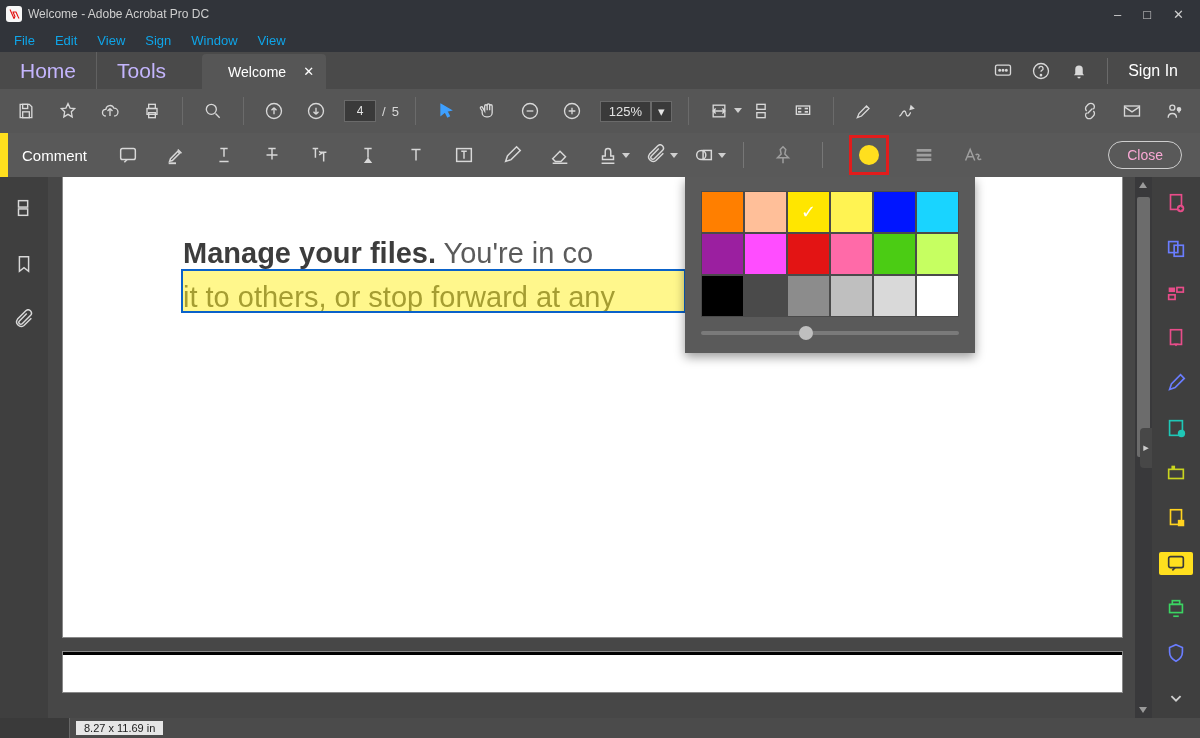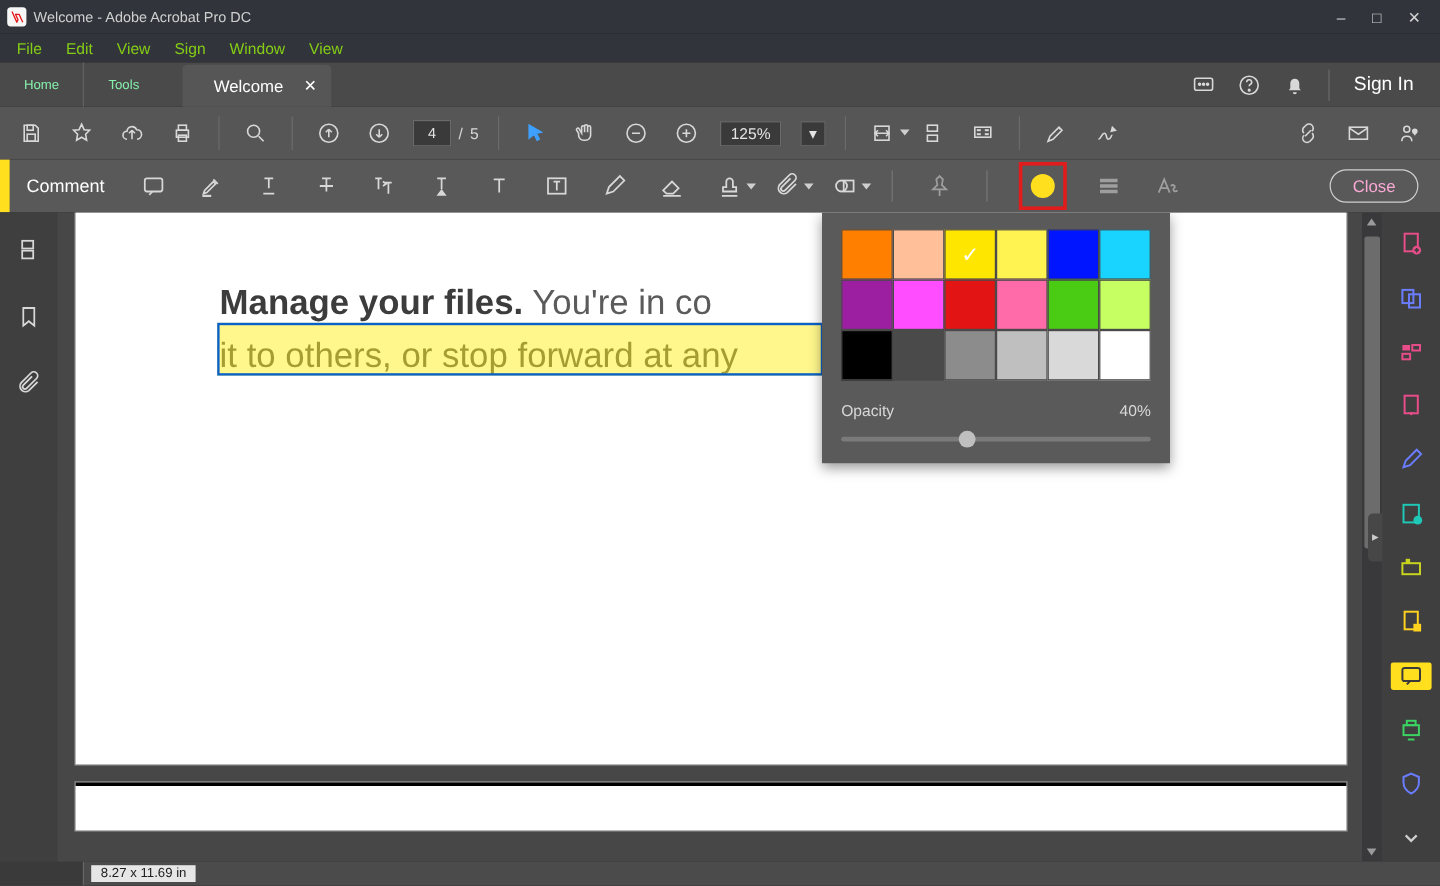--- a/index.html
+++ b/index.html
@@ -20,43 +20,43 @@
   body { display:flex; flex-direction:column; color:var(--text-light); font-size:13px; }
 
   
   .titlebar { height:28px; background:#31343a; display:flex; align-items:center; padding:0 6px; color:#cfcfcf; font-size:12px; }
   .titlebar .app-icon { width:16px; height:16px; background:#f7f7f7; border-radius:3px; display:flex; align-items:center; justify-content:center; margin-right:6px; }
   .titlebar .app-icon svg { width:12px; height:12px; }
   .titlebar .win-controls { margin-left:auto; display:flex; gap:22px; padding:0 10px; color:#d0d0d0; }
   .titlebar .win-controls span { cursor:pointer; font-size:13px; line-height:1; }
 
   
-  .menubar { height:24px; background:#31343a; display:flex; align-items:center; padding:0 4px; font-size:13px; color:#84cc16; }
+  .menubar { height:24px; background:#31343a; display:flex; align-items:center; padding:0 4px; font-size:13px; color:#0ea5e9; }
   .menubar .menuitem { padding:0 10px; height:100%; display:flex; align-items:center; cursor:pointer; }
 
   
   .tabrow { height:37px; background:#4a4a4a; display:flex; align-items:flex-end; position:relative; }
   .tabrow .hometools { display:flex; height:100%; }
-  .tabrow .hometools div { padding:0 20px; display:flex; align-items:center; cursor:pointer; font-size:11px; color:#86efac; }
+  .tabrow .hometools div { padding:0 20px; display:flex; align-items:center; cursor:pointer; font-size:21px; color:#c4b5fd; }
   .tabrow .hometools div:first-child { border-right:1px solid #616161; }
   .tab { height:35px; background:#565656; margin-left:16px; padding:0 40px 0 26px; display:flex; align-items:center; border-top-left-radius:4px; border-top-right-radius:4px; position:relative; color:#fff; font-size:14px; }
   .tab .close-x { position:absolute; right:12px; top:10px; font-size:13px; cursor:pointer; }
   .tabrow .right { margin-left:auto; display:flex; align-items:center; gap:18px; padding-right:20px; height:100%; }
   .ticon { width:20px; height:20px; display:flex; align-items:center; justify-content:center; color:#d8d8d8; cursor:pointer; }
   .ticon svg { width:20px; height:20px; stroke:#d8d8d8; fill:none; stroke-width:1.6; }
   .signin { font-size:16px; color:#fff; cursor:pointer; padding:0 2px; }
 
   
   .toolbar { height:44px; background:#565656; display:flex; align-items:center; padding:0 12px; gap:14px; }
   .toolbar .sep { width:1px; height:28px; background:#6b6b6b; margin:0 2px; }
   .tbtn { width:28px; height:28px; display:flex; align-items:center; justify-content:center; cursor:pointer; color:#d8d8d8; }
   .tbtn svg { width:20px; height:20px; stroke:#d8d8d8; fill:none; stroke-width:1.6; }
   .pagebox { display:flex; align-items:center; gap:6px; color:#d8d8d8; font-size:13px; }
   .pagebox input { width:32px; height:22px; background:#3a3a3a; border:1px solid #6a6a6a; color:#e4e4e4; text-align:center; font-size:12px; }
-  .zoombox { display:flex; align-items:flex-end; gap:16px; color:#e4e4e4; font-size:13px; }
+  .zoombox { display:flex; align-items:flex-end; gap:0; color:#e4e4e4; font-size:13px; }
   .zoombox .zval { background:#3a3a3a; border:1px solid #6a6a6a; padding:2px 8px; }
   .zoombox .zdrop { background:#3a3a3a; border:1px solid #6a6a6a; padding:2px 6px; cursor:pointer; }
 
   
   .comment-bar { height:44px; background:#595959; display:flex; align-items:center; }
   .comment-bar .yellow-strip { width:8px; height:100%; background:var(--accent-yellow); }
   .comment-bar .lbl { padding:0 22px 0 14px; font-size:15px; color:#ffffff; }
   .comment-bar .cmt-tools { display:flex; align-items:center; gap:22px; padding-left:6px; }
   .ctbtn { width:26px; height:26px; display:flex; align-items:center; justify-content:center; cursor:pointer; }
   .ctbtn svg { width:22px; height:22px; stroke:#d8d8d8; fill:none; stroke-width:1.6; }
@@ -459,24 +459,20 @@
             <div class="swatch" style="background: rgb(255, 106, 168);"></div>
             <div class="swatch" style="background: rgb(75, 204, 20);"></div>
             <div class="swatch" style="background: rgb(198, 255, 97);"></div>
             <div class="swatch" style="background: rgb(0, 0, 0);"></div>
             <div class="swatch" style="background: rgb(74, 74, 74);"></div>
             <div class="swatch" style="background: rgb(140, 140, 140);"></div>
             <div class="swatch" style="background: rgb(191, 191, 191);"></div>
             <div class="swatch" style="background: rgb(217, 217, 217);"></div>
             <div class="swatch" style="background: rgb(255, 255, 255);"></div>
           </div>
-        <div class="op-row">
-          <span>Opacity</span>
-          <span>40%</span>
-        </div>
         <div class="slider">
             <div class="knob"></div>
           </div>
       </div>
     </div>
     <div class="page2"></div>
     <div class="scrollbar-v">
         <div class="scroll-thumb"></div>
       </div>
   </div>

